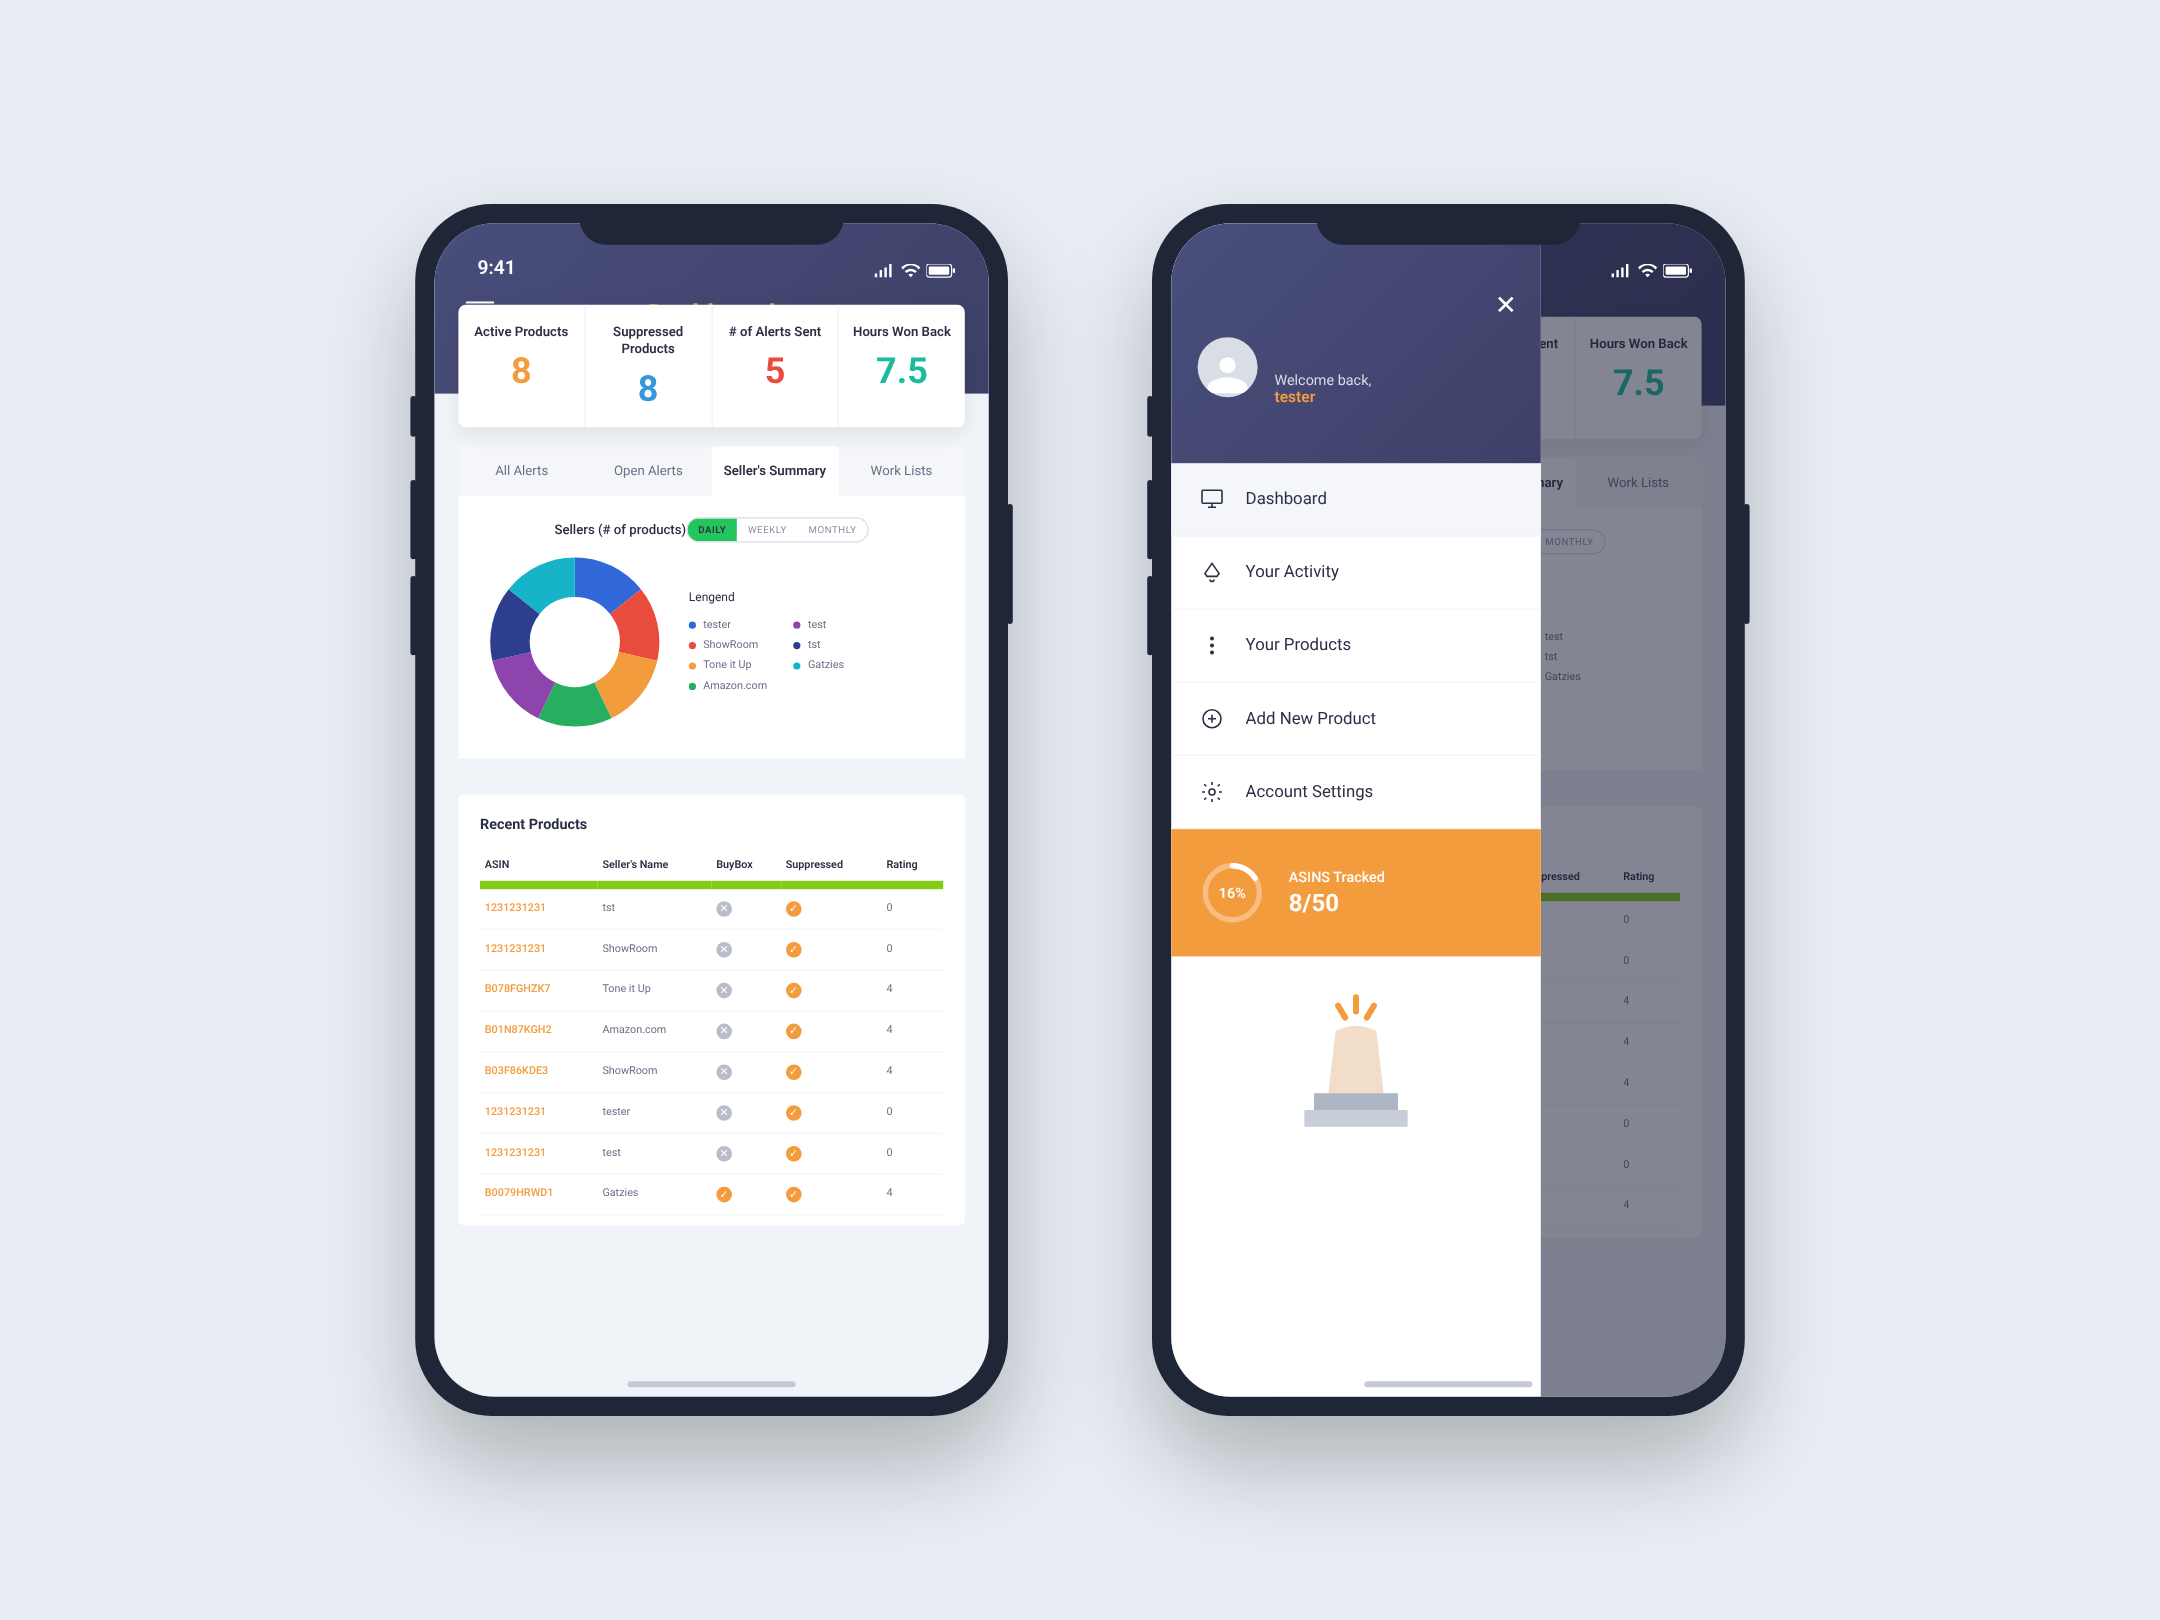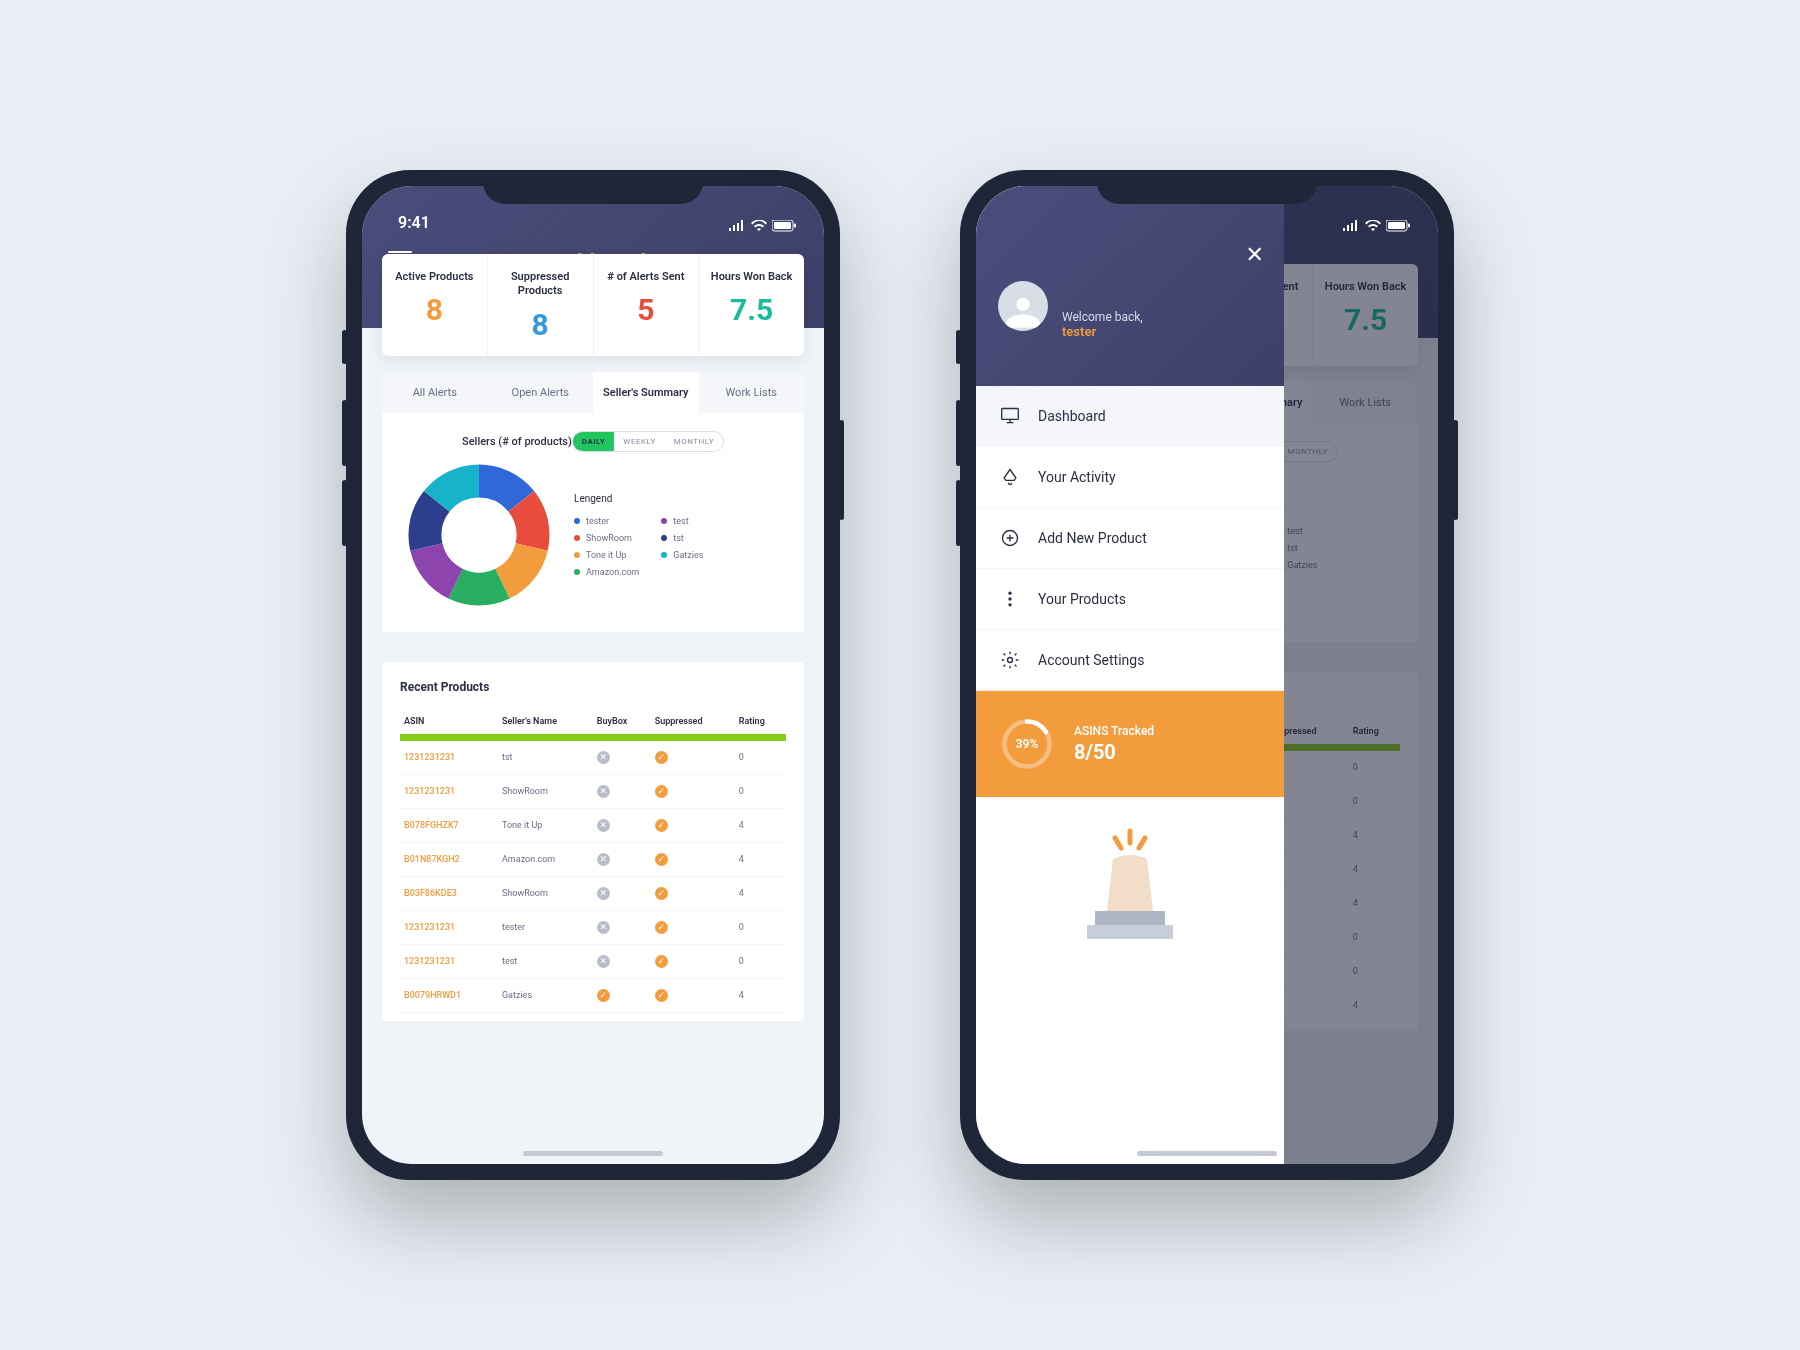--- a/index.html
+++ b/index.html
@@ -588,54 +588,54 @@
           <div class="d-item">
             <span class="d-icon">
               <svg width="20" height="20" viewBox="0 0 24 24" fill="none" stroke="currentColor" stroke-width="1.6">
                 <path d="M12 3l7 10-2 3H7l-2-3zM10 19a2 2 0 004 0"></path>
               </svg>
             </span>
             <span>Your Activity</span>
           </div>
           <div class="d-item">
             <span class="d-icon">
-              <svg width="20" height="20" viewBox="0 0 24 24" fill="none" stroke="currentColor" stroke-width="1.6">
-                <circle cx="12" cy="12" r="9"></circle>
-                <path d="M12 8v8M8 12h8"></path>
-              </svg>
-            </span>
-            <span>Add New Product</span>
-          </div>
-          <div class="d-item">
-            <span class="d-icon">
               <svg width="20" height="20" viewBox="0 0 24 24" fill="currentColor">
                 <circle cx="12" cy="5" r="2"></circle>
                 <circle cx="12" cy="12" r="2"></circle>
                 <circle cx="12" cy="19" r="2"></circle>
               </svg>
             </span>
             <span>Your Products</span>
+          </div>
+          <div class="d-item">
+            <span class="d-icon">
+              <svg width="20" height="20" viewBox="0 0 24 24" fill="none" stroke="currentColor" stroke-width="1.6">
+                <circle cx="12" cy="12" r="9"></circle>
+                <path d="M12 8v8M8 12h8"></path>
+              </svg>
+            </span>
+            <span>Add New Product</span>
           </div>
           <div class="d-item">
             <span class="d-icon">
               <svg width="20" height="20" viewBox="0 0 24 24" fill="none" stroke="currentColor" stroke-width="1.6">
                 <circle cx="12" cy="12" r="3"></circle>
                 <path d="M12 2v3M12 19v3M4.2 4.2l2.1 2.1M17.7 17.7l2.1 2.1M2 12h3M19 12h3M4.2 19.8l2.1-2.1M17.7 6.3l2.1-2.1"></path>
               </svg>
             </span>
             <span>Account Settings</span>
           </div>
         </div>
       <div class="asins-block">
         <div class="ring">
           <svg viewBox="0 0 36 36">
             <circle cx="18" cy="18" r="15" fill="none" stroke="rgba(255,255,255,.35)" stroke-width="3"></circle>
             <circle cx="18" cy="18" r="15" fill="none" stroke="#fff" stroke-width="3" stroke-dasharray="15 79" stroke-linecap="round" transform="rotate(-90 18 18)"></circle>
           </svg>
-          <div class="ring-label">39%</div>
+          <div class="ring-label">16%</div>
         </div>
         <div>
           <div class="asins-txt1">ASINS Tracked</div>
           <div class="asins-txt2">8/50</div>
         </div>
       </div>
       <div class="siren">
         <svg width="130" height="120" viewBox="0 0 130 120">
           <path d="M50 15l6 10M65 8v12M80 15l-6 10" stroke="#f39c3d" stroke-width="5" stroke-linecap="round"></path>
           <path d="M42 88 L48 36 Q65 28 82 36 L88 88 Z" fill="#f1ddc8"></path>

